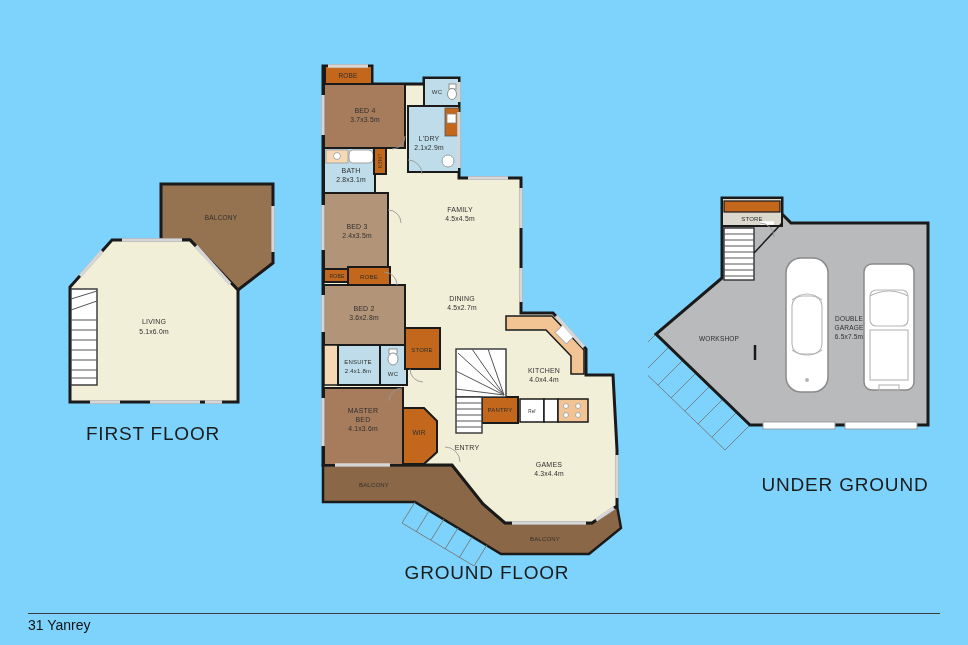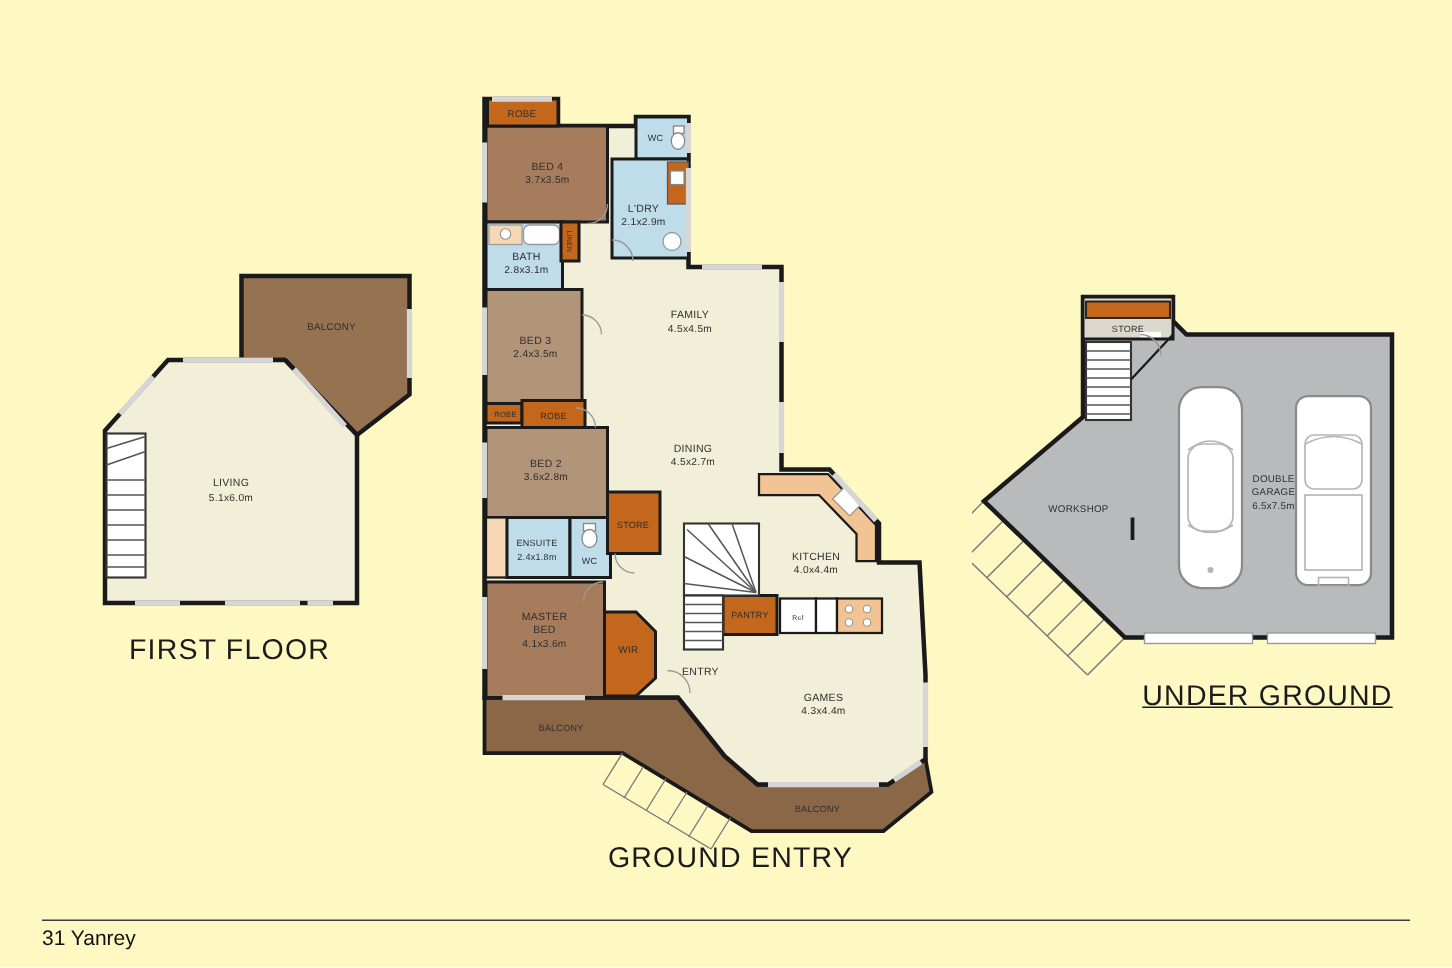--- a/index.html
+++ b/index.html
@@ -1,16 +1,16 @@
 <!DOCTYPE html>
 <html><head>
 <meta charset="utf-8">
 <style>
   html,body{margin:0;padding:0;background:#fff;}
-  #canvas{position:relative;width:968px;height:645px;background:#fef9c3;overflow:hidden;
+  #canvas{position:relative;width:968px;height:645px;background:#7dd3fc;overflow:hidden;
           font-family:"Liberation Sans", sans-serif;}
   .plan{position:absolute;}
   svg text{font-family:"Liberation Sans", sans-serif;fill:#2f2f2f;text-anchor:middle;letter-spacing:.2px;}
   svg text.lbl{font-size:7px;}
   svg text.dim{font-size:6.8px;}
   svg text.s6{font-size:6px;}
   svg text.s65{font-size:6.5px;}
   svg text.s5{font-size:5px;}
   svg text.s45{font-size:4.5px;}
   .caption{position:absolute;width:200px;text-align:center;font-size:19px;color:#1b1b1b;
@@ -189,21 +189,21 @@
     <text class="lbl" x="363" y="413">MASTER</text>
     <text class="lbl" x="363" y="422">BED</text>
     <text class="dim" x="363" y="431">4.1x3.6m</text>
     <text class="s65" x="419" y="435">WIR</text>
     <text class="lbl" x="467" y="450">ENTRY</text>
     <text class="lbl" x="549" y="467">GAMES</text>
     <text class="dim" x="549" y="476">4.3x4.4m</text>
     <text class="s6" x="374" y="487" fill="#3b2a1a">BALCONY</text>
     <text class="s6" x="545" y="541" fill="#3b2a1a">BALCONY</text>
   </svg>
-  <div class="caption" style="left:387px;top:562px;">GROUND ENTRY</div>
+  <div class="caption" style="left:387px;top:562px;">GROUND FLOOR</div>
 
   <svg class="plan" style="left:648px;top:190px;" width="290" height="264" viewBox="648 190 290 264">
 
     <g stroke="#777" stroke-width="0.9">
       <line x1="631" y1="359" x2="725" y2="450"></line>
       <line x1="656" y1="334" x2="631" y2="359"></line>
         <line x1="669" y1="347" x2="644" y2="372"></line>
       <line x1="683" y1="360" x2="658" y2="385"></line>
         <line x1="696" y1="373" x2="671" y2="398"></line>
       <line x1="710" y1="386" x2="685" y2="411"></line>
@@ -254,17 +254,17 @@
       <path d="M870,296 Q889,286 908,296" fill="none" stroke="#b5b5b5" stroke-width="1.1"></path>
       <rect x="879" y="385" width="20" height="6" fill="none" stroke="#b5b5b5" stroke-width="1.1"></rect>
     </g>
 
     <text class="s6" x="752" y="221">STORE</text>
     <text class="s65" x="719" y="341">WORKSHOP</text>
     <text class="s65" x="849" y="321">DOUBLE</text>
     <text class="s65" x="849" y="330">GARAGE</text>
     <text class="s65" x="849" y="339">6.5x7.5m</text>
   </svg>
-  <div class="caption" style="left:745px;top:454px;text-decoration:underline;">UNDER GROUND</div>
+  <div class="caption" style="left:745px;top:474px;">UNDER GROUND</div>
 
   <div id="footer-line"></div>
   <div id="address">31 Yanrey</div>
 </div>
 
 </body></html>

